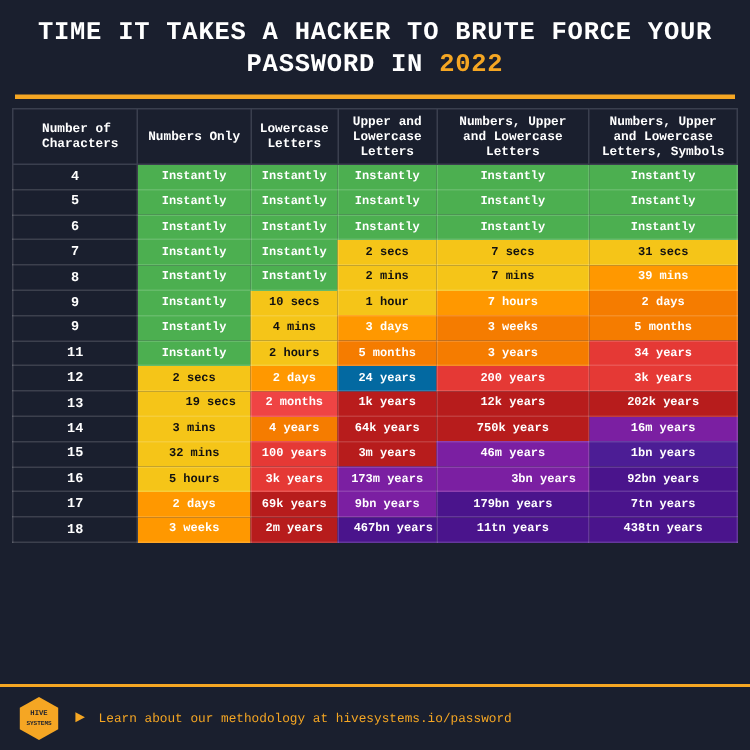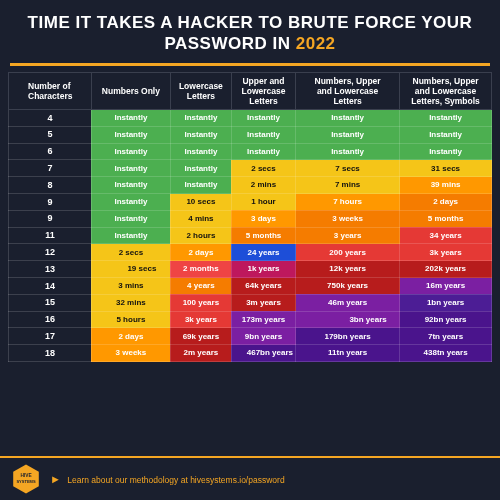--- a/index.html
+++ b/index.html
@@ -9,20 +9,21 @@
       background: #1a1f2e;
       font-family: Arial, sans-serif;
       overflow: hidden;
     }
     .container {
       width: 500px;
       height: 500px;
       display: flex;
       flex-direction: column;
       background: #1a1f2e;
+      font-family: Liberation Mono, monospace;
     }
     .header {
       text-align: center;
       padding: 12px 20px 8px;
       color: white;
     }
     .header h1 {
       font-size: 17px;
       font-weight: 900;
       line-height: 1.25;
@@ -193,29 +194,29 @@
             <td style="background-color: rgb(76, 175, 80); color: white;">Instantly</td>
             <td style="background-color: rgb(245, 197, 24); color: rgb(17, 17, 17);">2 hours</td>
             <td style="background-color: rgb(245, 124, 0); color: white;">5 months</td>
             <td style="background-color: rgb(245, 124, 0); color: white;">3 years</td>
             <td style="background-color: rgb(229, 57, 53); color: white;">34 years</td>
           </tr>
           <tr>
             <td>12</td>
             <td style="background-color: rgb(245, 197, 24); color: rgb(17, 17, 17);">2 secs</td>
             <td style="background-color: rgb(255, 152, 0); color: white;">2 days</td>
-            <td style="background-color: #1d4ed8; color: white;">24 years</td>
+            <td style="background-color: #0369a1; color: white;">24 years</td>
             <td style="background-color: rgb(229, 57, 53); color: white;">200 years</td>
             <td style="background-color: rgb(229, 57, 53); color: white;">3k years</td>
           </tr>
           <tr>
             <td>13</td>
             <td style="background-color: rgb(245, 197, 24); color: rgb(17, 17, 17); padding-left: 24px;">19 secs</td>
             <td style="background-color: #ef4444; color: white;">2 months</td>
-            <td style="background-color: #be185d; color: white;">1k years</td>
+            <td style="background-color: #b91c1c; color: white;">1k years</td>
             <td style="background-color: rgb(183, 28, 28); color: white;">12k years</td>
             <td style="background-color: rgb(183, 28, 28); color: white;">202k years</td>
           </tr>
           <tr>
             <td>14</td>
             <td style="background-color: rgb(245, 197, 24); color: rgb(17, 17, 17);">3 mins</td>
             <td style="background-color: rgb(245, 124, 0); color: white;">4 years</td>
             <td style="background-color: rgb(183, 28, 28); color: white;">64k years</td>
             <td style="background-color: rgb(183, 28, 28); color: white;">750k years</td>
             <td style="background-color: rgb(123, 31, 162); color: white;">16m years</td>

